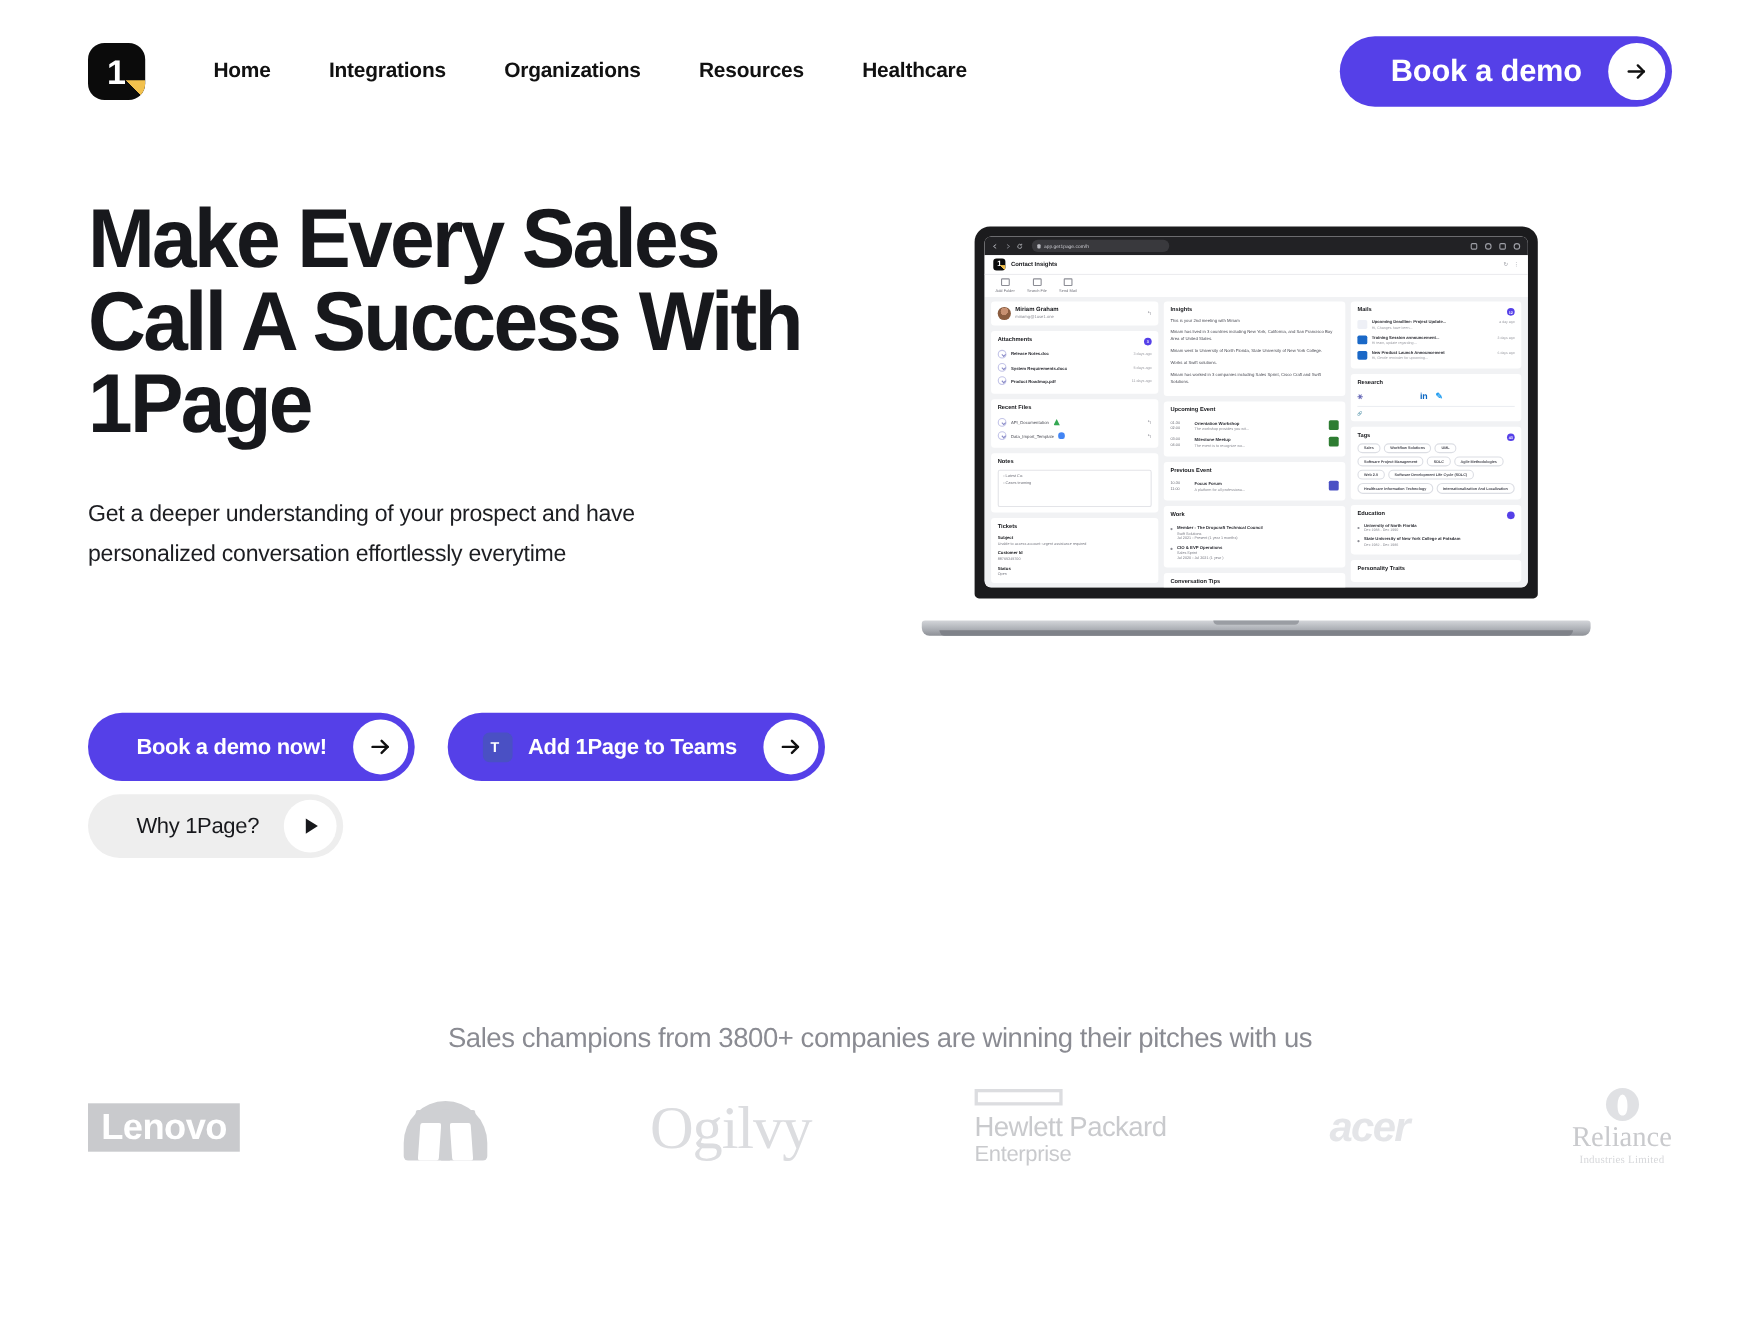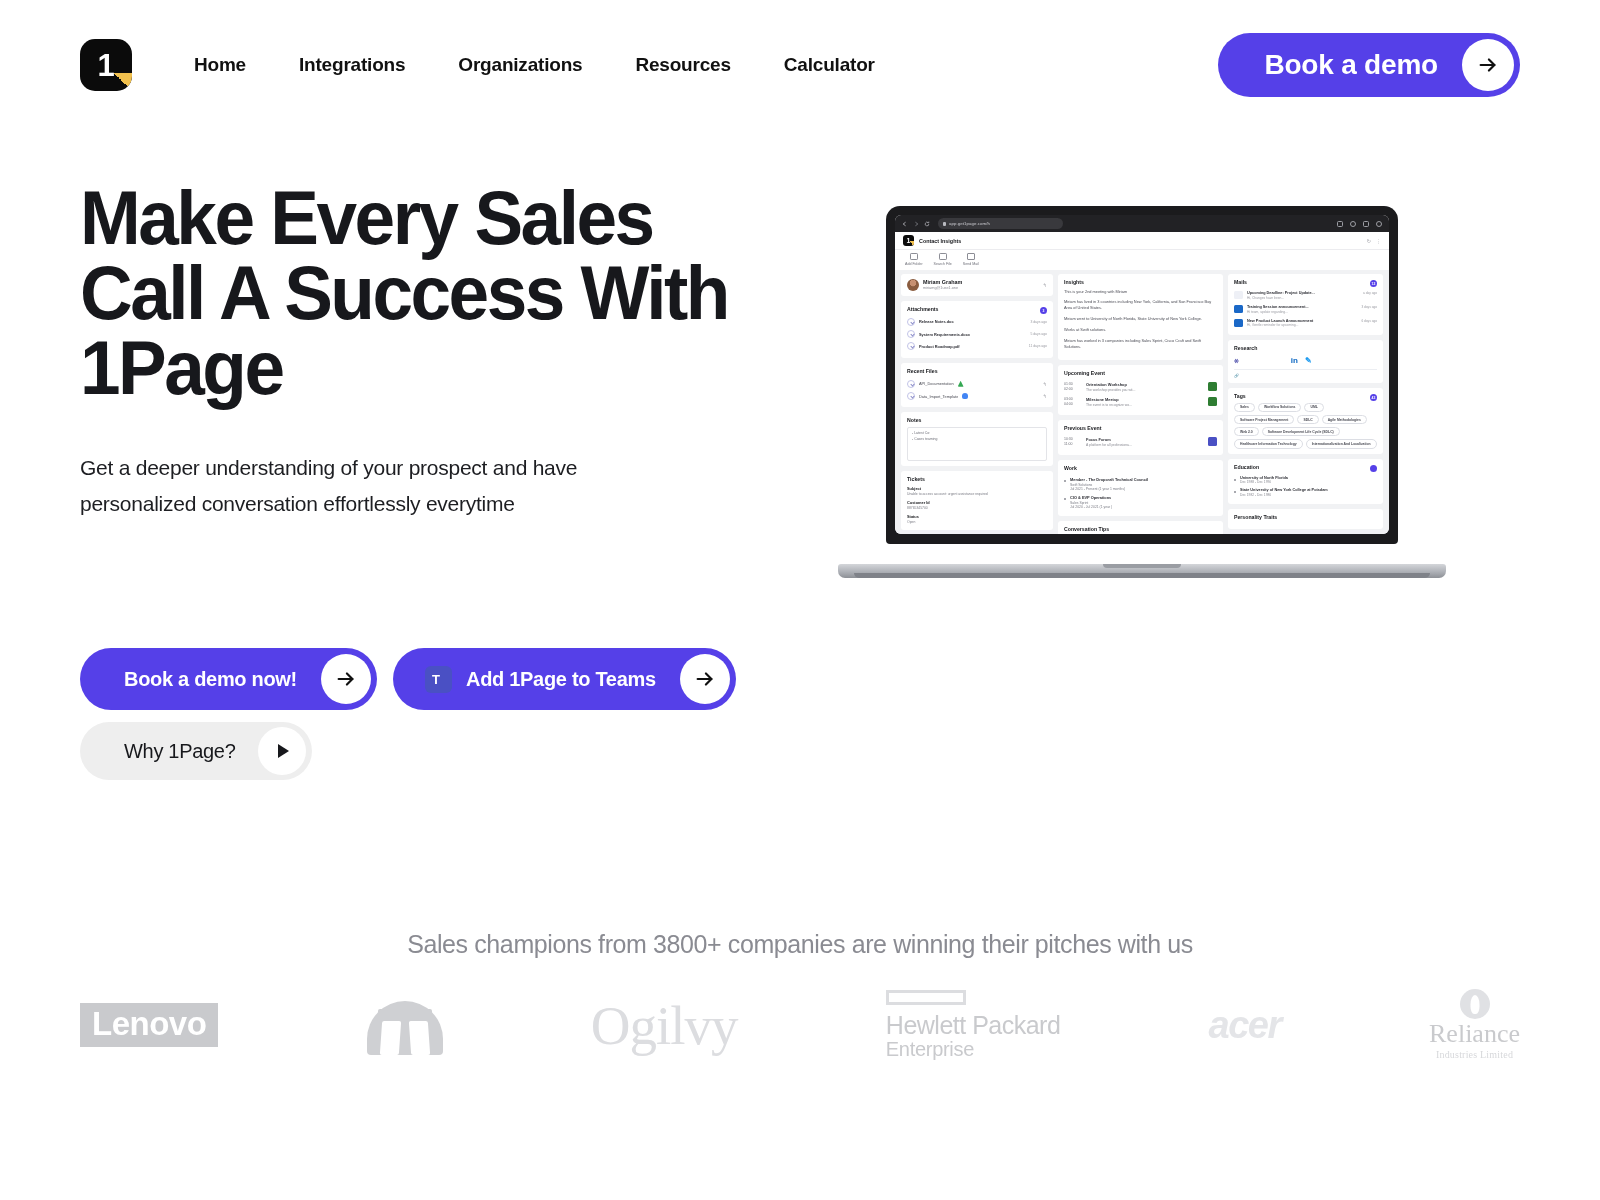--- a/index.html
+++ b/index.html
@@ -59,21 +59,21 @@
     letter-spacing: -2.6px; transform: scaleX(0.96); transform-origin: left top;
     font-family: "Liberation Sans", sans-serif;
   }
   .subhead {
     margin-top: 44px; font-size: 21px; line-height: 1.72; color: #1d1e22;
     letter-spacing: -0.25px; max-width: 600px; font-weight: 400;
   }
 
   
   .cta-area { position: absolute; left: 80px; top: 648px; width: 720px; }
-  .cta-row { display: flex; align-items: center; gap: 16px; }
+  .cta-row { display: flex; align-items: center; gap: 30px; }
   .btn-pill {
     display: flex; align-items: center; background: #5540e8; border-radius: 999px;
     height: 62px; padding: 0 6px 0 44px; cursor: pointer; border: none; position: relative;
   }
   .btn-pill .label {
     color: #ffffff; font-size: 20px; font-weight: 700; letter-spacing: -0.3px;
     margin-right: 24px; white-space: nowrap;
   }
   .btn-pill .circle-arrow { width: 50px; height: 50px; }
   .teams-icon {
@@ -334,21 +334,21 @@
       <div class="logo">
         <span class="logo-num">1</span>
         <span class="logo-fold"></span>
       </div>
     </div>
     <div class="nav-links">
       <div class="nav-link">Home</div>
       <div class="nav-link">Integrations</div>
       <div class="nav-link">Organizations</div>
       <div class="nav-link">Resources</div>
-      <div class="nav-link">Calculator</div>
+      <div class="nav-link">Healthcare</div>
     </div>
     <div class="nav-spacer"></div>
     <button class="btn-nav">
       <span class="label">Book a demo</span>
       <span class="circle-arrow">
         <svg viewBox="0 0 24 24" fill="none" stroke="#111" stroke-width="2.4" stroke-linecap="round" stroke-linejoin="round">
           <line x1="4" y1="12" x2="19" y2="12"></line>
             <polyline points="13,6 19,12 13,18"></polyline>
         </svg>
       </span>

